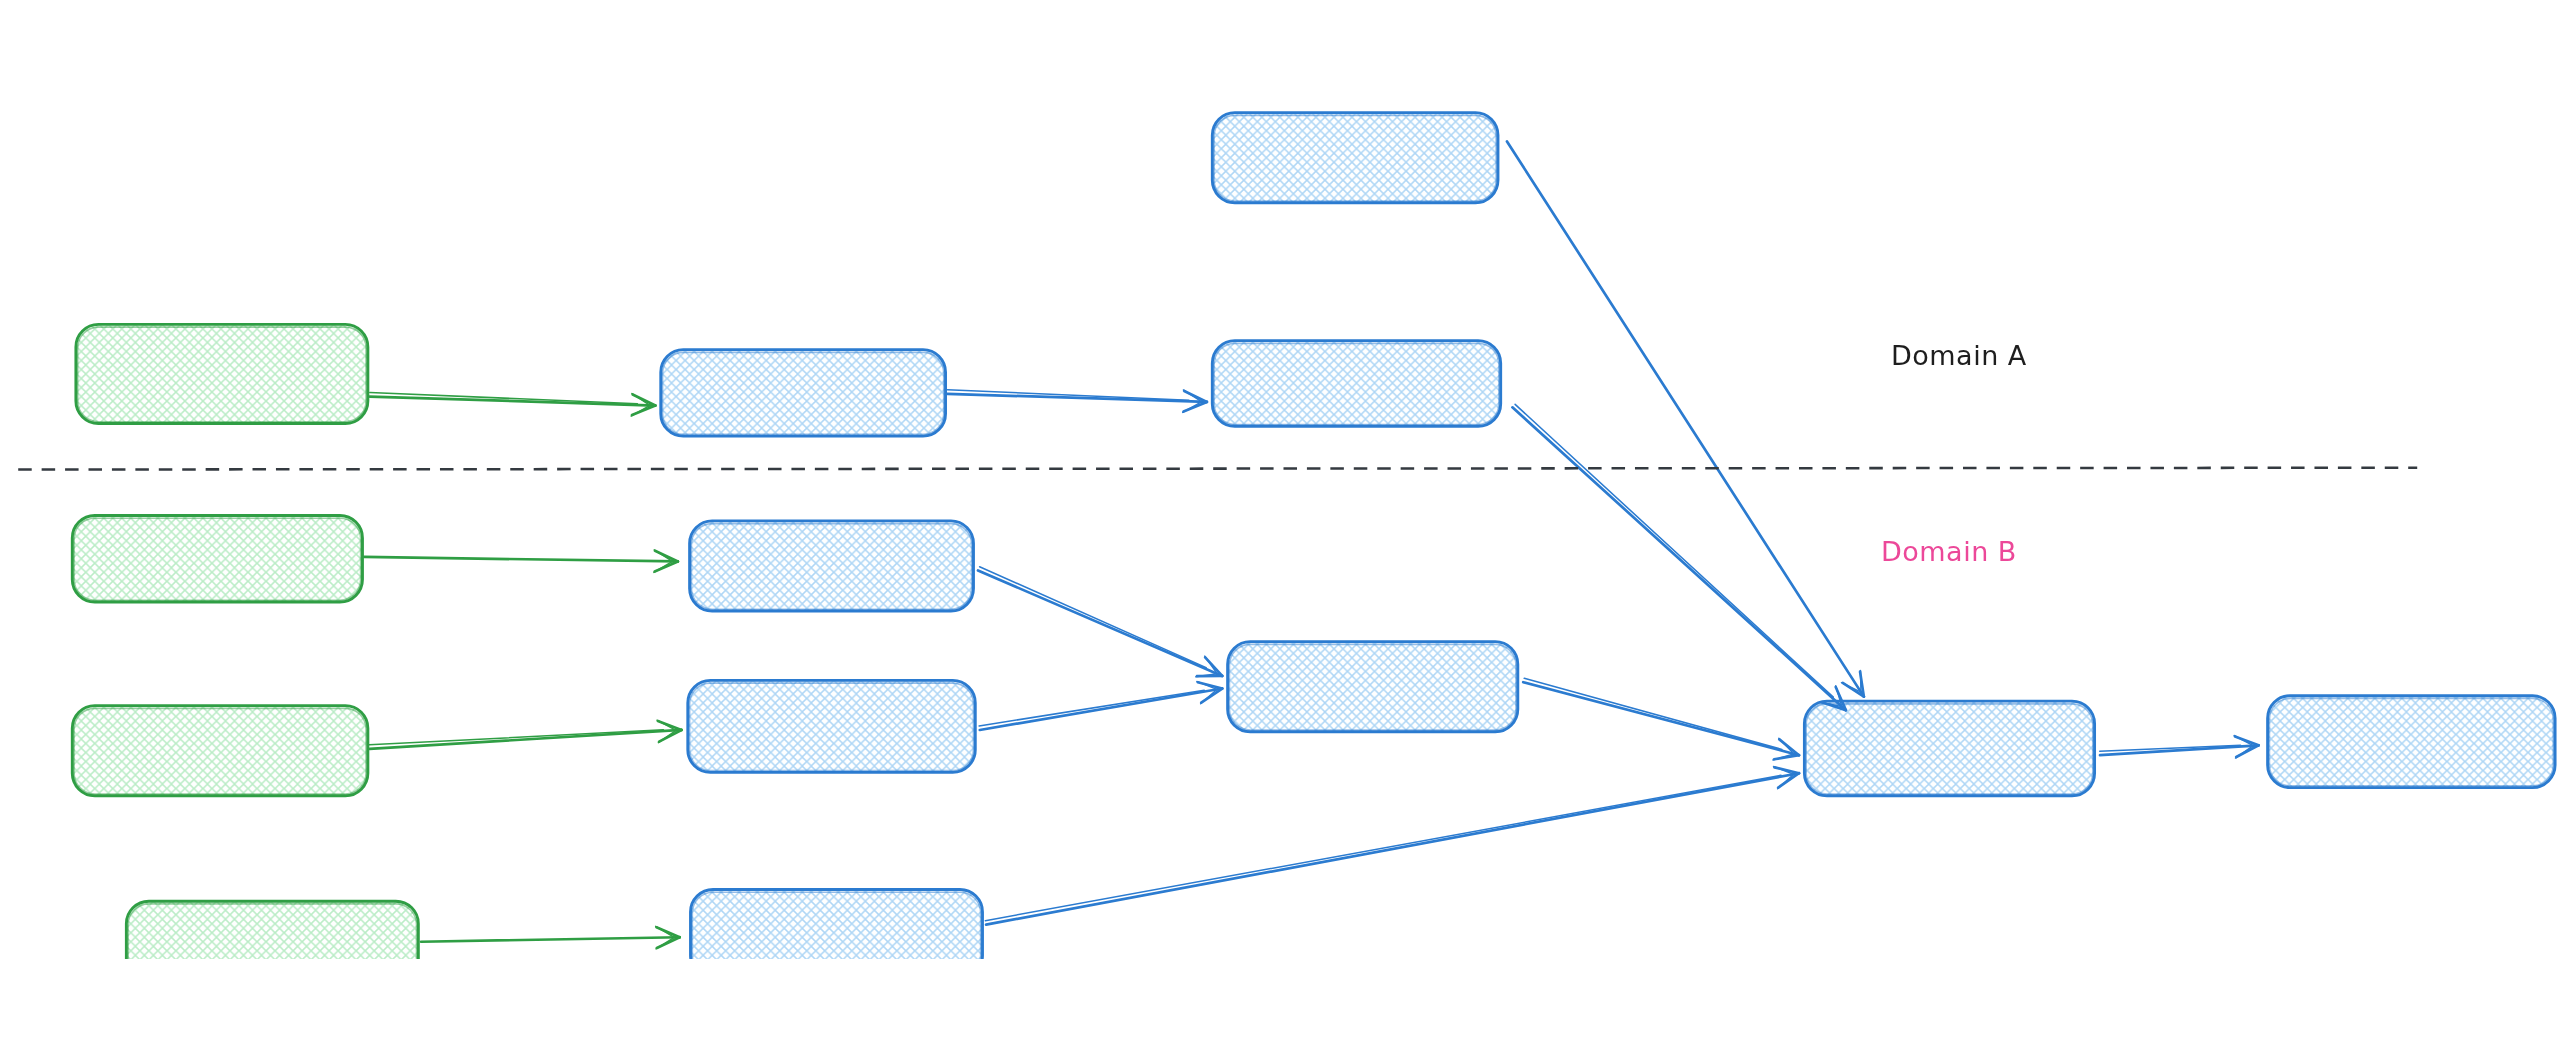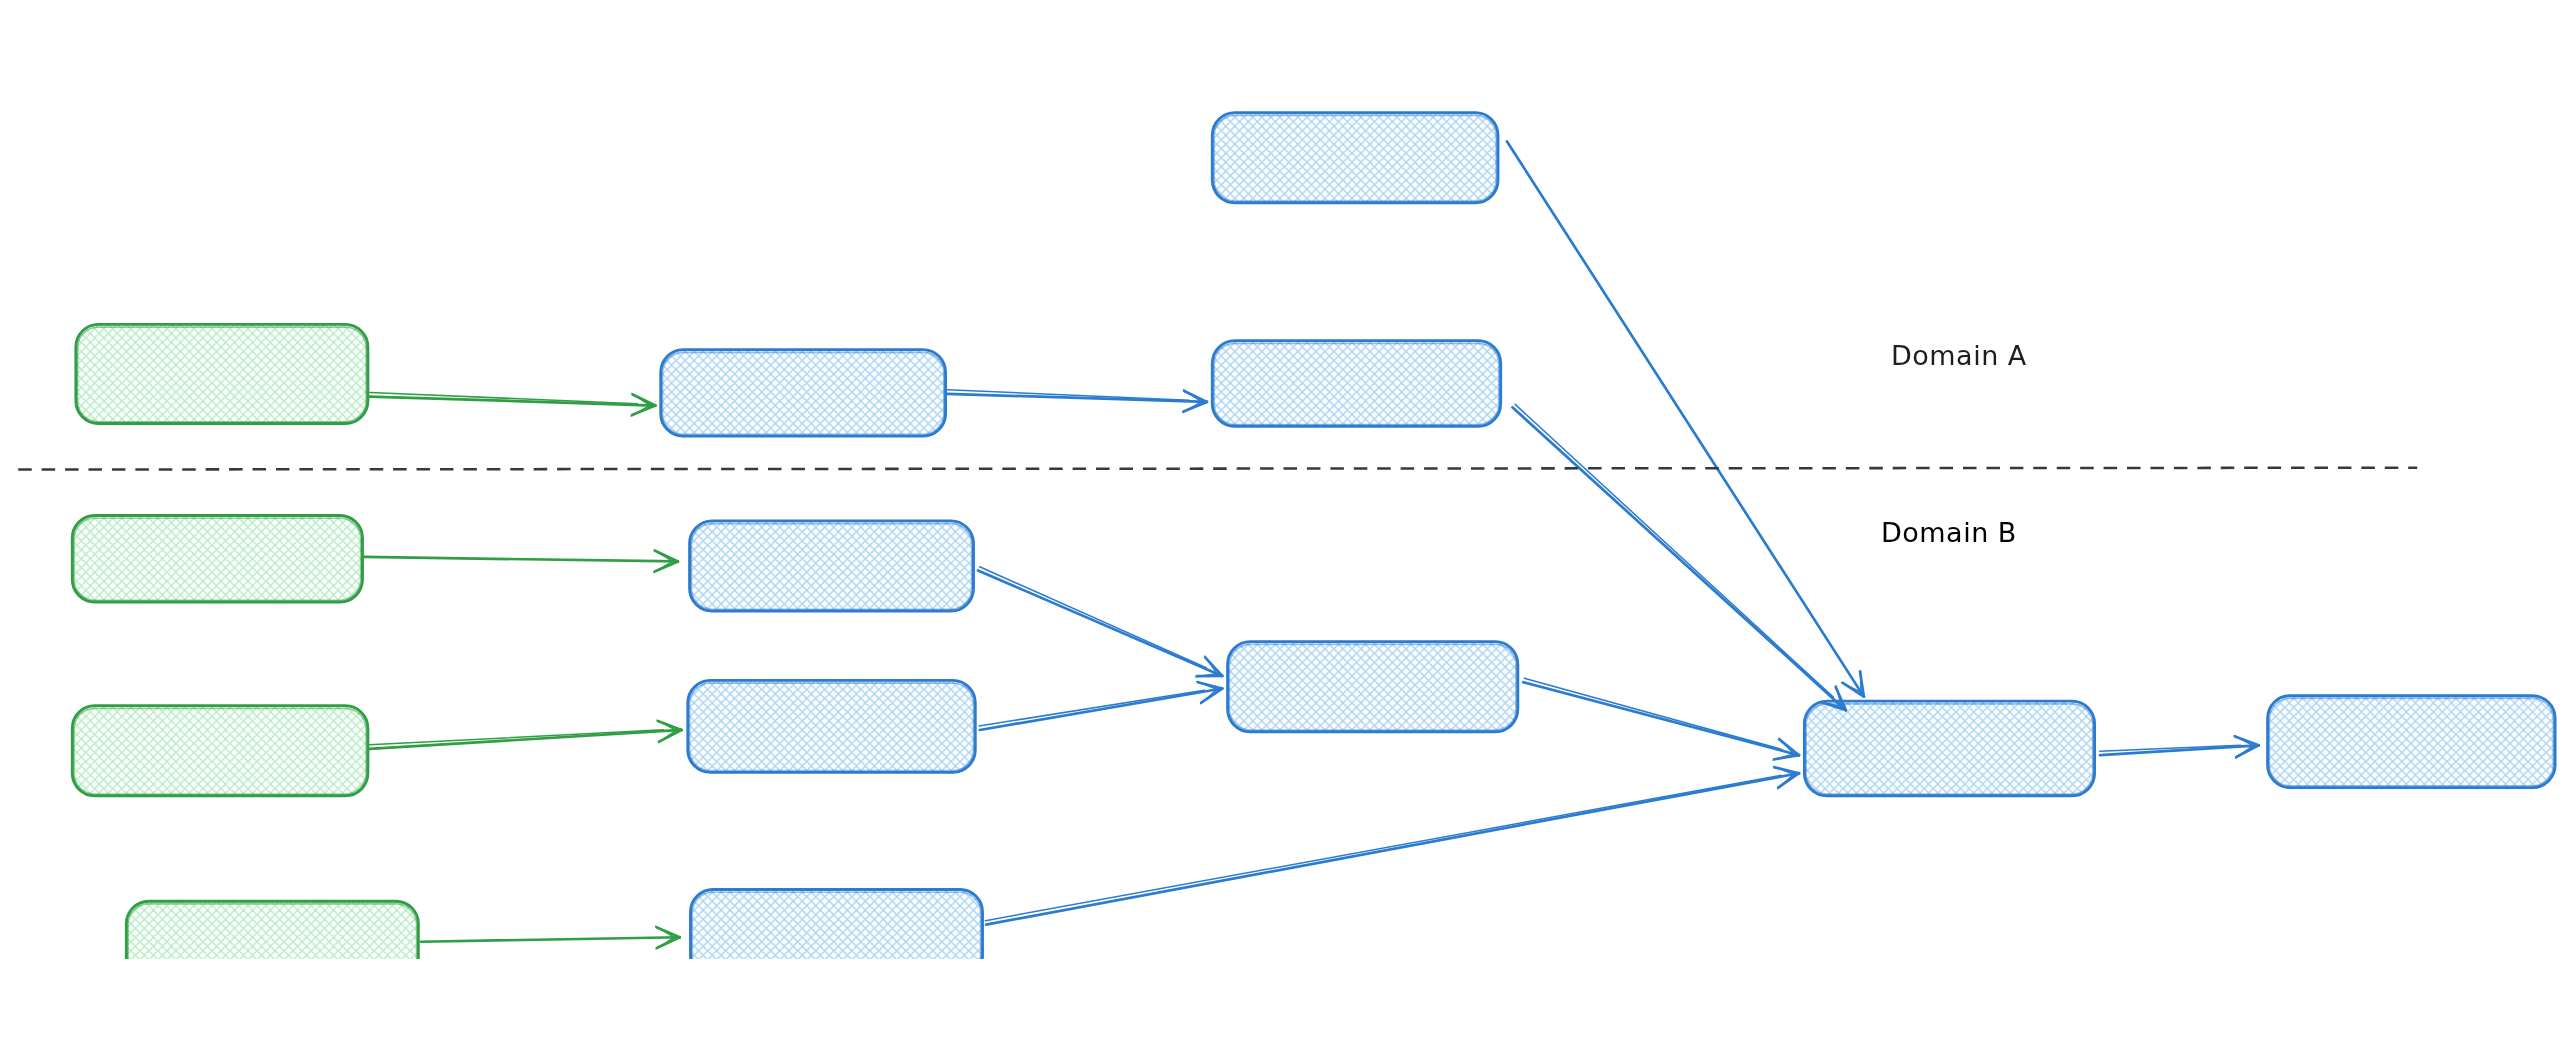--- a/index.html
+++ b/index.html
@@ -174,15 +174,15 @@
         <line x1="2330" y1="838" x2="2506" y2="827" stroke="#2b7bd0" stroke-width="3" stroke-linecap="round"></line>
         <line x1="2329.719297712302" y1="833.508763396827" x2="2485.9547377440326" y2="826.9001947421517" stroke="#2b7bd0" stroke-width="1.7" stroke-linecap="round"></line>
         <line x1="2506" y1="827" x2="2481.1954895549025" y2="839.9898522539348" stroke="#2b7bd0" stroke-width="3" stroke-linecap="round"></line>
         <line x1="2506" y1="827" x2="2479.7711072543743" y2="817.1997354454853" stroke="#2b7bd0" stroke-width="3" stroke-linecap="round"></line>
         <line x1="2500.0116845291027" y1="827.374269716931" x2="2480.373445394891" y2="841.1706302409068" stroke="#2b7bd0" stroke-width="1.6" stroke-linecap="round"></line>
         <line x1="2500.0116845291027" y1="827.374269716931" x2="2478.808437385168" y2="816.1305020853395" stroke="#2b7bd0" stroke-width="1.6" stroke-linecap="round"></line>
       </g>
       <line x1="20" y1="521" x2="2682" y2="519" stroke="#343a40" stroke-width="2.8" stroke-dasharray="15 11"></line>
     </svg>
   <div class="domain-label" style="left: 1891px; top: 341px; color: rgb(30, 30, 30);">Domain A</div>
-  <div class="domain-label" style="left: 1881px; top: 518px; color: #000000;">Domain B</div>
+  <div class="domain-label" style="left: 1881px; top: 537px; color: #ec4899;">Domain B</div>
 </div>
 
 
 </body></html>

